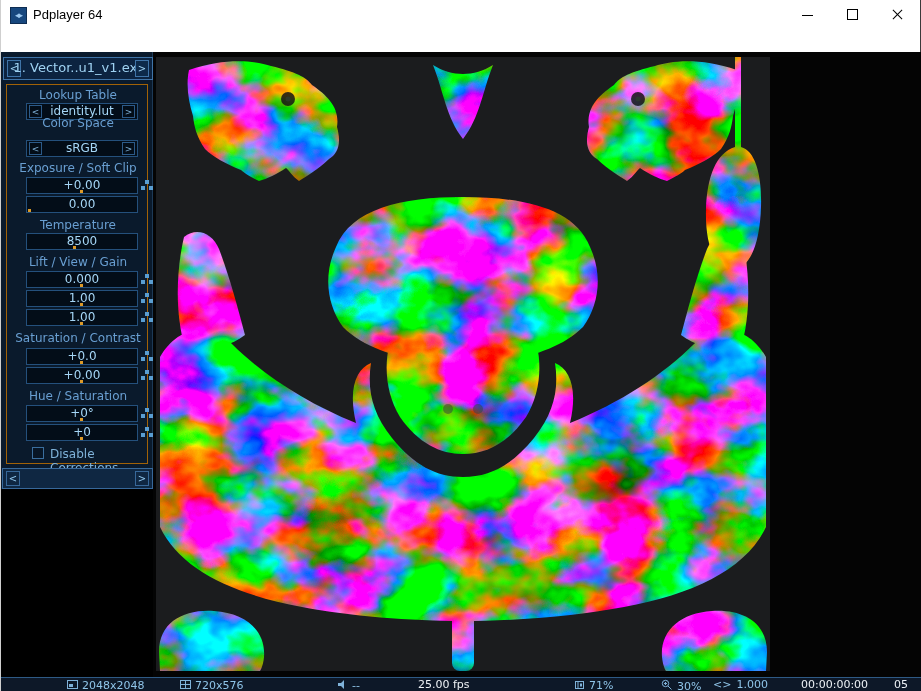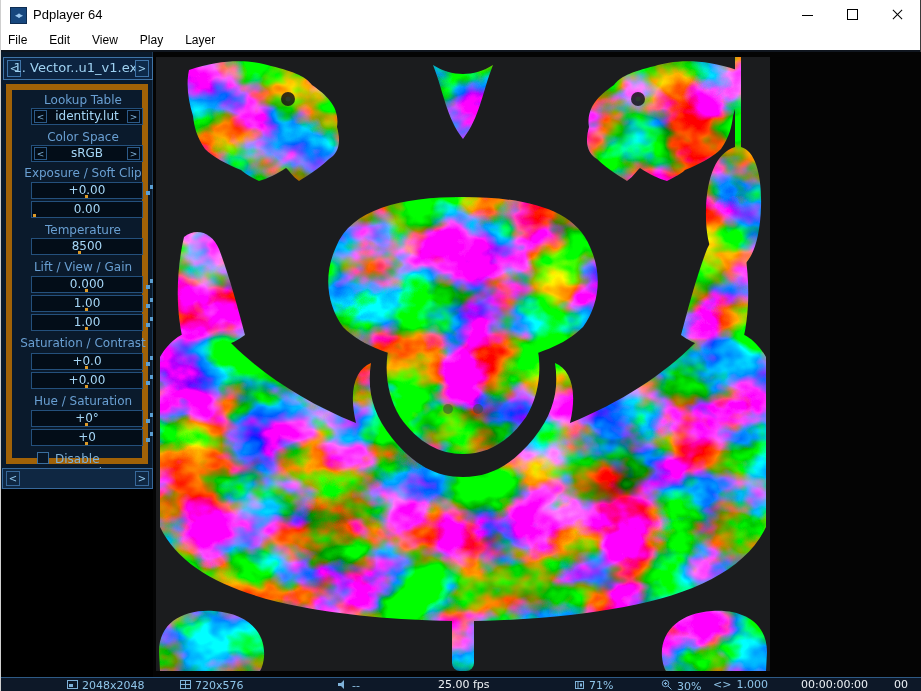--- a/index.html
+++ b/index.html
@@ -27,21 +27,21 @@
   .content { position:absolute; left:0; top:52px; width:921px; height:625px; background:#000; }
 
   
   .panel { position:absolute; left:0; top:0; width:152px; height:625px; background:#000; }
   .panel-surface { position:absolute; left:0; top:0; width:152px; height:437px; background:#0a1a2c; border-right:1px solid #1d3a57; }
   .tabbar { position:absolute; left:2px; top:5px; width:150px; height:23px; background:#0c2340; border:1px solid #3f74a8; }
   .tab-title { position:absolute; left:0; top:2px; width:100%; text-align:center; font-size:13px; color:#9fd2f2; }
   .tab-arrow { position:absolute; top:2px; width:14px; height:17px; background:#0d2a4a; border:1px solid #3f74a8; color:#9fd2f2; font-size:10px; line-height:15px; text-align:center; }
   .tab-arrow.left { left:3px; } .tab-arrow.right { right:3px; }
 
-  .groupbox { position:absolute; left:5px; top:32px; width:142px; height:380px; border:6px solid #a16207; }
+  .groupbox { position:absolute; left:5px; top:32px; width:142px; height:380px; border:1px solid #a16207; }
   .sec-label { position:absolute; left:0; width:142px; text-align:center; font-size:12px; color:#699fd2; }
   .field { position:absolute; left:19px; width:112px; height:17px; background:#030d18; border:1px solid #24507c; color:#a5d6f6; font-size:12px; text-align:center; line-height:15px; }
   .tick { position:absolute; bottom:0; width:3px; height:3px; background:#dd9a28; }
   .tick-c { left:calc(50% - 2px); } .tick-l { left:1px; } .tick-42 { left:42%; }
   .sel-arrow { position:absolute; top:1px; width:13px; height:13px; border:1px solid #2c5a88; color:#7fb2d9; font-size:9px; line-height:12px; text-align:center; }
   .sel-arrow.left { left:2px; } .sel-arrow.right { right:2px; }
   .club { position:absolute; left:134px; width:12px; height:10px; }
   .club i { position:absolute; width:4px; height:4px; background:#5a9ed2; }
   .club i:nth-child(1){ left:4px; top:0; } .club i:nth-child(2){ left:0; top:6px; } .club i:nth-child(3){ left:8px; top:6px; }
 
@@ -77,27 +77,20 @@
       </div>
     <div class="win-btn win-btn-max">
         <div class="glyph-max"></div>
       </div>
     <div class="win-btn win-btn-close">
         <div class="glyph-x1"></div>
         <div class="glyph-x2"></div>
       </div>
   </div>
 
-  <div class="menubar">
-    <div class="menu-item">File</div>
-    <div class="menu-item">Edit</div>
-    <div class="menu-item">View</div>
-    <div class="menu-item">Play</div>
-    <div class="menu-item">Layer</div>
-  </div>
 
   <div class="content">
 
     <div class="panel">
       <div class="panel-surface">
 
         <div class="tabbar">
           <div class="tab-arrow left">&lt;</div>
           <div class="tab-title">1. Vector..u1_v1.exr</div>
           <div class="tab-arrow right">&gt;</div>
@@ -105,21 +98,21 @@
 
         <div class="groupbox">
 
           <div class="sec-label" style="top:3px">Lookup Table</div>
           <div class="field" style="top:18px">
             <div class="sel-arrow left">&lt;</div>
             <span>identity.lut</span>
             <div class="sel-arrow right">&gt;</div>
           </div>
 
-          <div class="sec-label" style="top:40px">Color Space</div>
+          <div class="sec-label" style="top:31px">Color Space</div>
           <div class="field" style="top:55px">
             <div class="sel-arrow left">&lt;</div>
             <span>sRGB</span>
             <div class="sel-arrow right">&gt;</div>
           </div>
 
           <div class="sec-label" style="top:76px">Exposure / Soft Clip</div>
           <div class="field" style="top:92px">
             <span>+0.00</span>
             <div class="tick tick-c"></div>
@@ -290,36 +283,36 @@
         <rect x="0.5" y="1.5" width="10" height="8" fill="none" stroke="#7fb2d9"></rect>
         <line x1="5.5" y1="2" x2="5.5" y2="9" stroke="#7fb2d9"></line>
         <line x1="1" y1="5.5" x2="10" y2="5.5" stroke="#7fb2d9"></line>
       </svg><span>720x576</span>
     </div>
     <div class="sb-item" style="left:336px">
       <svg class="sb-icon" width="11" height="11" viewBox="0 0 11 11">
         <polygon points="1,4 4,4 7,1 7,10 4,7 1,7" fill="#7fb2d9"></polygon>
       </svg><span>--</span>
     </div>
-    <div class="sb-item sb-white" style="left:437px">25.00 fps</div>
+    <div class="sb-item sb-white" style="left:417px">25.00 fps</div>
     <div class="sb-item" style="left:573px">
       <svg class="sb-icon" width="11" height="11" viewBox="0 0 11 11">
         <rect x="1.5" y="2.5" width="8" height="7" fill="none" stroke="#7fb2d9"></rect>
         <line x1="4" y1="3" x2="4" y2="9" stroke="#7fb2d9"></line>
         <rect x="6" y="4.5" width="2" height="3" fill="#7fb2d9"></rect>
       </svg><span>71%</span>
     </div>
     <div class="sb-item" style="left:660px">
       <svg class="sb-icon" width="12" height="12" viewBox="0 0 12 12">
         <circle cx="4.5" cy="4.5" r="3.2" fill="none" stroke="#7fb2d9"></circle>
         <line x1="4.5" y1="3" x2="4.5" y2="6" stroke="#7fb2d9"></line>
         <line x1="3" y1="4.5" x2="6" y2="4.5" stroke="#7fb2d9"></line>
         <line x1="7" y1="7" x2="10.5" y2="10.5" stroke="#7fb2d9"></line>
       </svg><span>30%</span>
     </div>
     <div class="sb-item" style="left:712px">
       <span style="margin-right:5px">&lt;&gt;</span><span>1.000</span>
     </div>
     <div class="sb-item sb-white" style="left:800px">00:00:00:00</div>
-    <div class="sb-item sb-white" style="left:893px">00</div>
+    <div class="sb-item sb-white" style="left:893px">05</div>
   </div>
 
 </div>
 
 </body></html>

